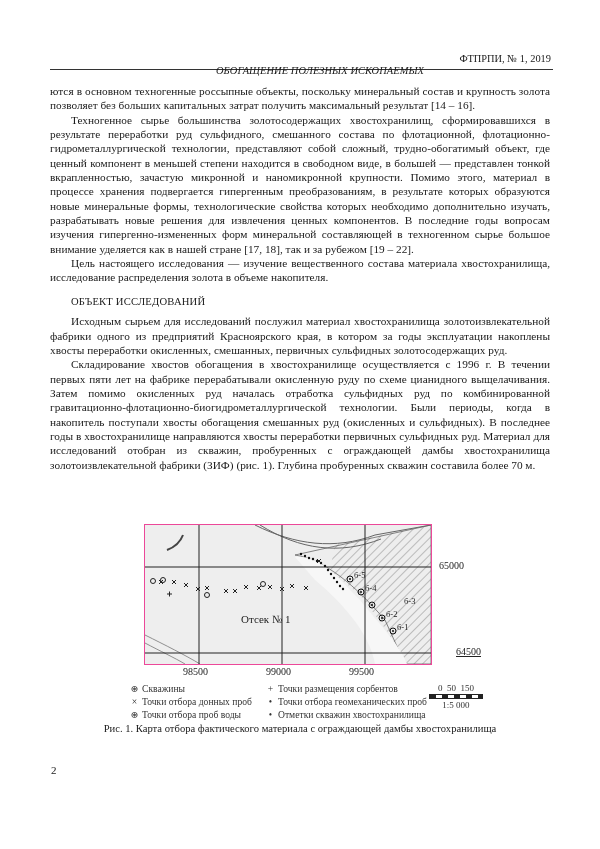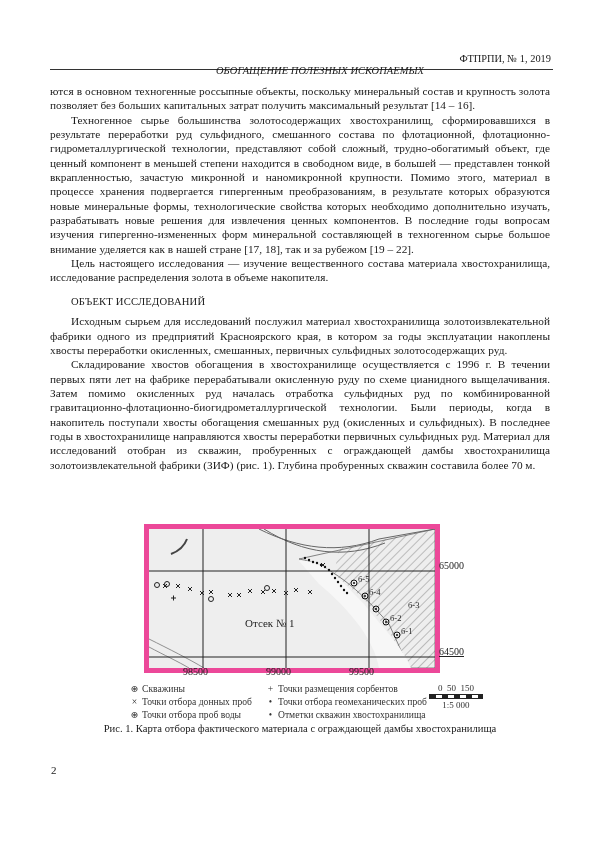--- a/index.html
+++ b/index.html
@@ -8,21 +8,21 @@
   .header { position: absolute; left: 50px; top: 51px; width: 503px; height: 18px;
             border-bottom: 1px solid #333; font-size: 10.4px; }
   .header .journal { position: absolute; left: 166px; top: 2px; font-style: italic; letter-spacing: 0.1px; margin-top: 12px; }
   .header .issue { position: absolute; right: 2px; top: 2px; }
   .body { position: absolute; left: 50px; top: 84px; width: 500px; font-size: 11.3px; line-height: 14.35px; }
   .body p { margin: 0; text-align: justify; text-align-last: left; }
   .body p.ind { text-indent: 21px; }
   .section-title { font-weight: normal; font-size: 10.6px; margin: 10px 0 5px 21px; letter-spacing: 0.2px; }
   .figure { position: absolute; left: 144px; top: 524px; width: 288px; height: 141px; }
   .map { position: absolute; left: 0; top: 0; width: 286px; height: 139px;
-         border: 5px solid #ec4899; background: #c4b5fd; overflow: hidden; }
+         border: 1px solid #ec4899; background: #c4b5fd; overflow: hidden; }
   .coord { position: absolute; font-size: 10px; color: #222; }
   .legend { position: absolute; left: 130px; top: 683px; width: 370px; font-size: 9.6px; color: #333; }
   .legend .row { position: absolute; white-space: nowrap; }
   .legend .sym { display: inline-block; width: 9px; text-align: center; margin-right: 3px; }
   .scale { position: absolute; left: 426px; top: 683px; width: 60px; font-size: 9px; color: #333; text-align: center; }
   .scale .bar { height: 3px; margin: 1px 3px; border: 1px solid #222;
                 background: repeating-linear-gradient(90deg, #222 0 6px, #fff 6px 12px); }
   .caption { position: absolute; left: 0; width: 600px; top: 723px; text-align: center; font-size: 10.6px; }
   .pagenum { position: absolute; left: 51px; top: 764px; font-size: 11px; }
 </style>
@@ -134,21 +134,21 @@
     <span class="coord" style="left:220px;top:58px;font-size:8.5px;">б-4</span>
     <span class="coord" style="left:231px;top:71px;font-size:8.5px;margin-left:28px;">б-3</span>
     <span class="coord" style="left:241px;top:84px;font-size:8.5px;">б-2</span>
     <span class="coord" style="left:252px;top:97px;font-size:8.5px;">б-1</span>
     <span class="coord" style="left:96px;top:88px;font-size:11px;">Отсек № 1</span>
   </div>
   <span class="coord" style="left:39px;top:142px;">98500</span>
   <span class="coord" style="left:122px;top:142px;">99000</span>
   <span class="coord" style="left:205px;top:142px;">99500</span>
   <span class="coord" style="left:295px;top:36px;">65000</span>
-  <span class="coord" style="left:295px;top:122px;text-decoration:underline;">64500</span>
+  <span class="coord" style="left:312px;top:122px;text-decoration:underline;">64500</span>
 </div>
 
 <div class="legend">
   <div class="row" style="left:0;top:0;">
     <span class="sym">⊛</span><span>Скважины</span>
   </div>
   <div class="row" style="left:0;top:13px;">
     <span class="sym">×</span><span>Точки отбора донных проб</span>
   </div>
   <div class="row" style="left:0;top:26px;">

